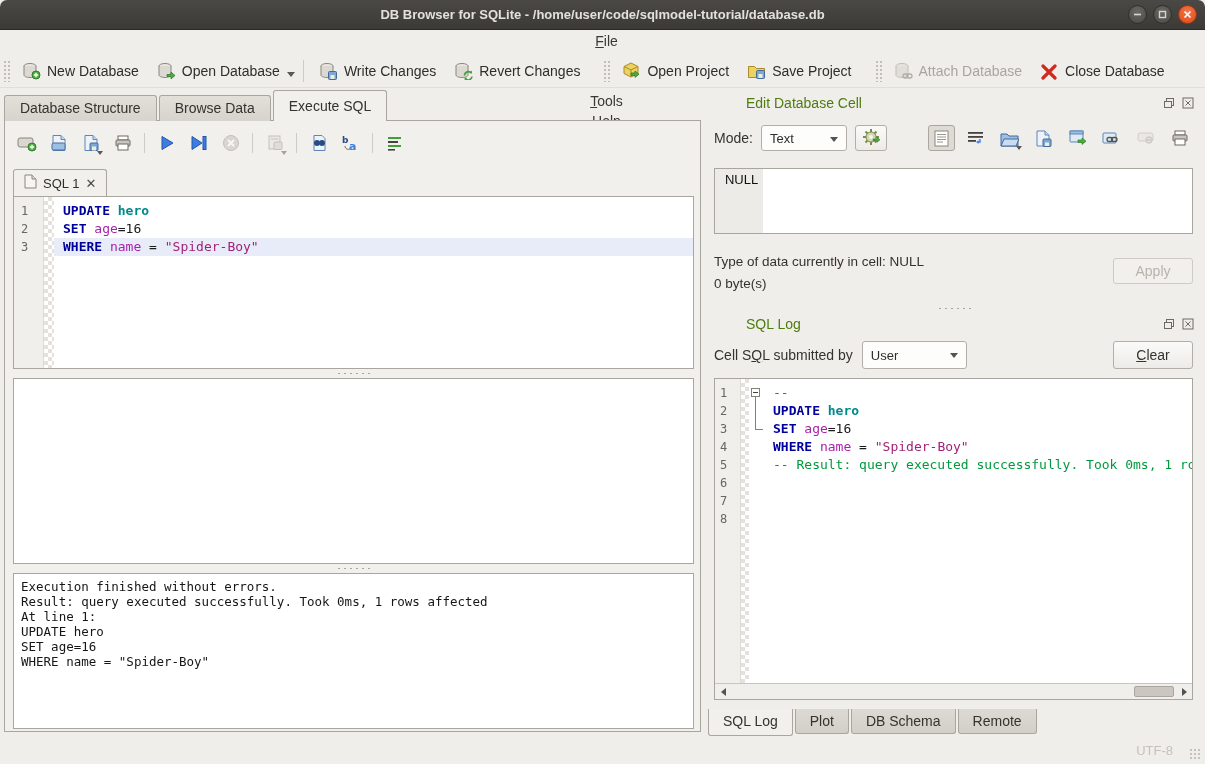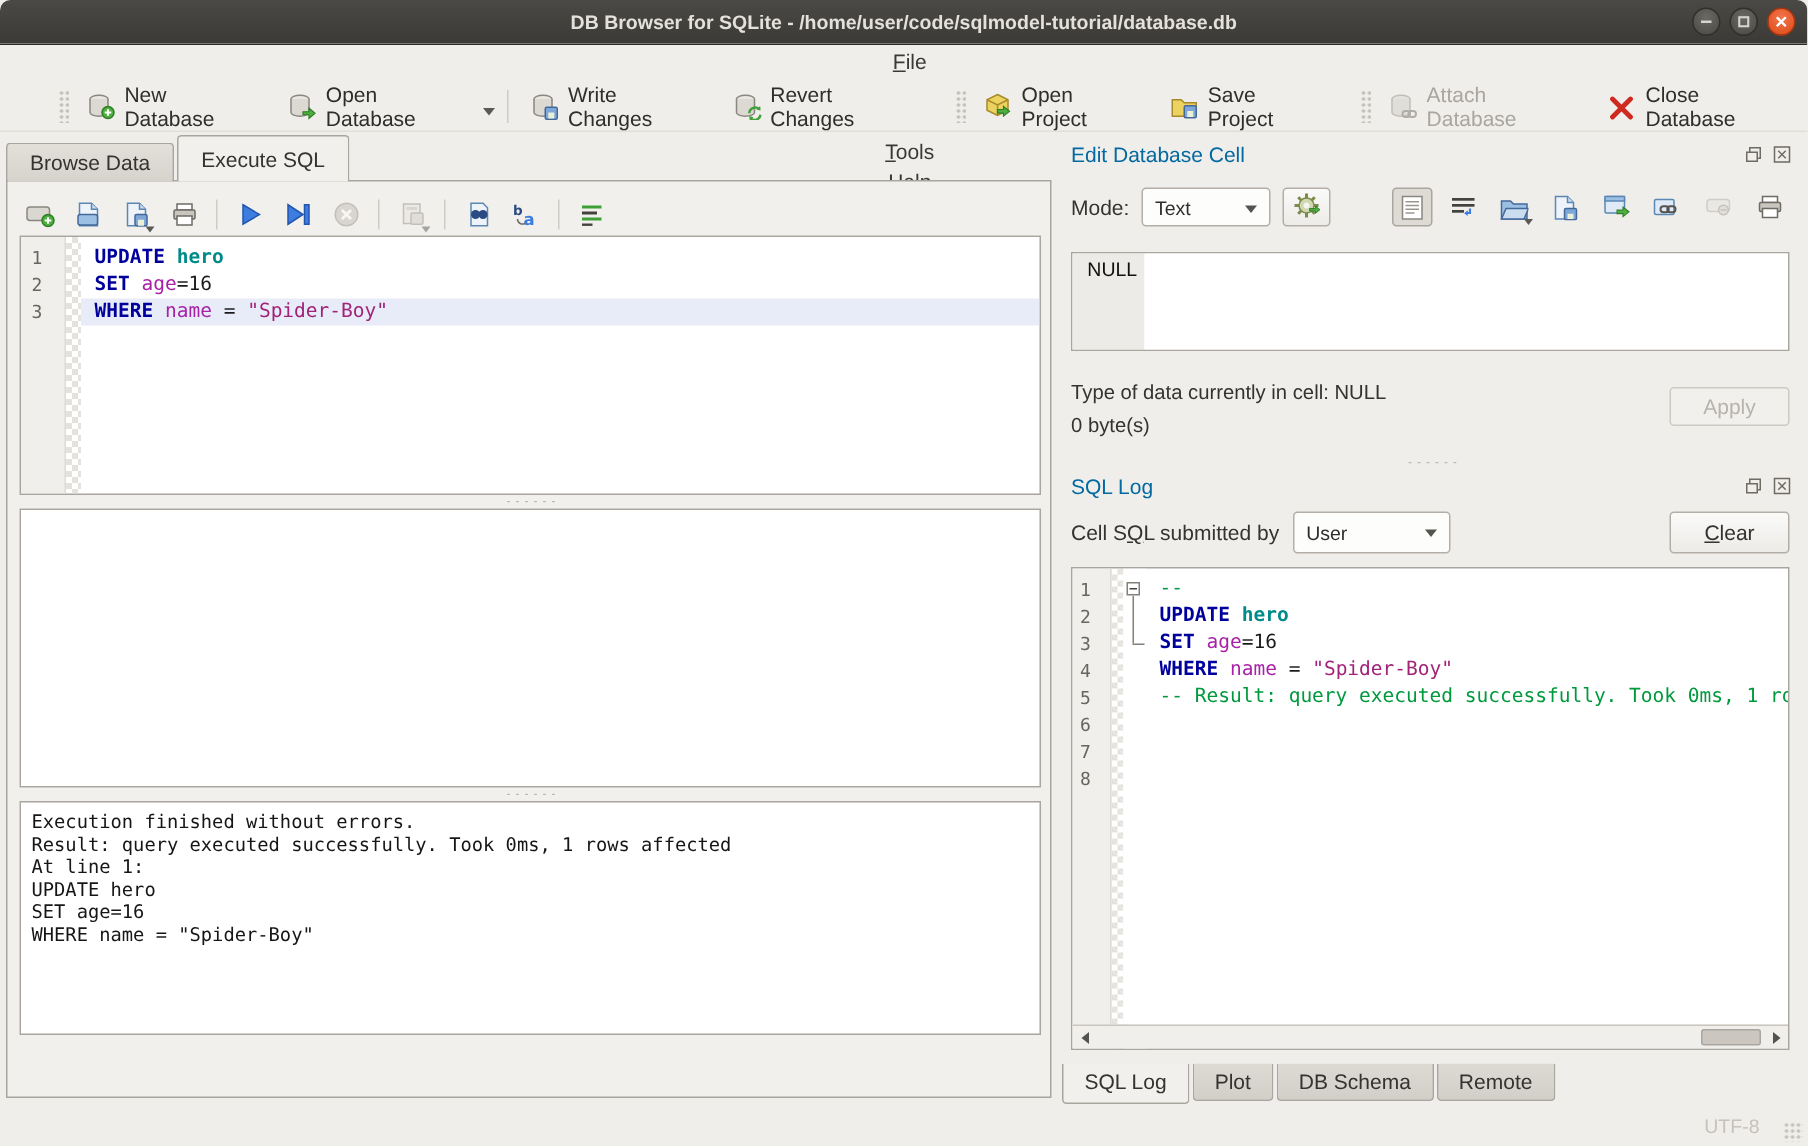--- a/index.html
+++ b/index.html
@@ -19,21 +19,21 @@
   .wbtn.close { background:radial-gradient(circle at 50% 35%,#f2764d,#dd4814); border-color:#a33610; }
 
   
   .menubar { position:absolute; left:0; top:31px; width:1205px; height:23px; background:#f0eeeb;
     display:flex; align-items:center; padding-left:8px;flex-direction:column; }
   .menu-item { font-size:14px; padding:2px 9px; color:#3a3936; }
   .mn { text-decoration:underline; }
 
   
   .toolbar { position:absolute; left:0; top:54px; width:1205px; height:34px; background:#f0eeeb;
-    display:flex; align-items:center; border-bottom:1px solid #e2dfda;padding-left:36px; }
+    display:flex; align-items:center; border-bottom:1px solid #e2dfda; }
   .tb-handle { width:7px; height:22px; margin:0 3px;
     background-image:radial-gradient(#c3bfb8 1px, transparent 1.2px); background-size:4px 4px; }
   .tb-sep { width:1px; height:22px; background:#cfccc6; margin:0 6px; }
   .tb-btn { display:flex; align-items:center; gap:6px; padding:4px 9px; font-size:14px; color:#2f2e2b; }
   .tb-btn.disabled { color:#a9a5a0; }
   .tb-ico { position:relative; width:19px; height:18px; }
   .caret { width:0; height:0; border-left:4px solid transparent; border-right:4px solid transparent;
     border-top:5px solid #5b5955; margin:8px 2px 0 -2px; }
 
   
@@ -79,21 +79,21 @@
   .hsplit .dots { width:34px; height:3px;
     background-image:radial-gradient(#aaa69f 1px, transparent 1.2px); background-size:6px 3px; }
 
   .resultsbox { margin:0 6px 0 8px; height:186px; border:1px solid #a9a59f; background:#fff; }
   .execlog { margin:0 6px 0 8px; height:156px; border:1px solid #a9a59f; background:#fff;
     font-family:"DejaVu Sans Mono",monospace; font-size:12.5px; line-height:15px; padding:5px 7px;
     white-space:pre; color:#161616; overflow:hidden; }
 
   
   .right-panel { position:absolute; left:706px; top:92px; width:495px; height:646px; }
-  .dock-title { display:flex; align-items:center; padding:2px 6px 0 8px; font-size:14px; color:#0369a1; height:19px; }
+  .dock-title { display:flex; align-items:center; padding:2px 6px 0 8px; font-size:14px; color:#4d7c0f; height:19px;margin-left:32px; }
   .dock-title .sp { flex:1; }
   .dockbtn { width:14px; height:14px; margin-left:5px; display:flex; align-items:center; justify-content:center; }
 
   .mode-row { display:flex; align-items:center; margin:13px 8px 0 8px; height:28px; gap:8px; }
   .lbl { font-size:14px; color:#34332f; }
   .combo { height:26px; background:#fdfdfc; border:1px solid #b3afa8; border-radius:3px;
     display:flex; align-items:center; font-size:13px; padding-left:8px; position:relative; }
   .combo .arr { position:absolute; right:8px; top:11px; width:0; height:0;
     border-left:4px solid transparent; border-right:4px solid transparent; border-top:5px solid #55534f; }
   .combo.mode { width:86px; }
@@ -280,20 +280,21 @@
     <span class="tb-ico">
       <svg width="19" height="18">
           <path d="M3 4 L15 16 M15 4 L3 16" stroke="#cf2a20" stroke-width="3.2" stroke-linecap="round"></path>
         </svg>
     </span>
     <span>Close Database</span>
   </div>
 </div>
 
 <div class="maintabs">
+  <div class="maintab">Database Structure</div>
   <div class="maintab">Browse Data</div>
   <div class="maintab active">Execute SQL</div>
 </div>
 
 <div class="left-panel">
 
   <div class="sqltoolbar">
     <div class="ibtn">
       <svg width="20" height="18">
           <rect x="1" y="4" width="15" height="9" rx="2" fill="#dad7d1" stroke="#8a8680"></rect>
@@ -371,20 +372,32 @@
     <div class="ibtn">
       <svg width="18" height="16">
           <rect x="2" y="2" width="13" height="2" fill="#3fa037"></rect>
           <rect x="2" y="6" width="10" height="2" fill="#43423e"></rect>
           <rect x="2" y="10" width="13" height="2" fill="#3fa037"></rect>
           <rect x="2" y="14" width="7" height="1.6" fill="#43423e"></rect>
         </svg>
     </div>
   </div>
 
+  <div class="filetabs">
+    <div class="filetab">
+      <span>
+        <svg width="13" height="15">
+            <path d="M1 1h7l4 4v9H1z" fill="#f6f5f2" stroke="#8a8680"></path>
+            <path d="M8 1v4h4" fill="#dedbd6" stroke="#8a8680"></path>
+          </svg>
+      </span>
+      <span>SQL 1</span>
+      <span class="x">✕</span>
+    </div>
+  </div>
 
   <div class="editorbox">
     <div class="gutter">
         <div>1</div>
         <div>2</div>
         <div>3</div>
       </div>
     <div class="hatch"></div>
     <div class="codearea">
         <div class="codeline"><span class="seg-kw">UPDATE</span><span class="seg-pl"> </span><span class="seg-tbl">hero</span></div>

